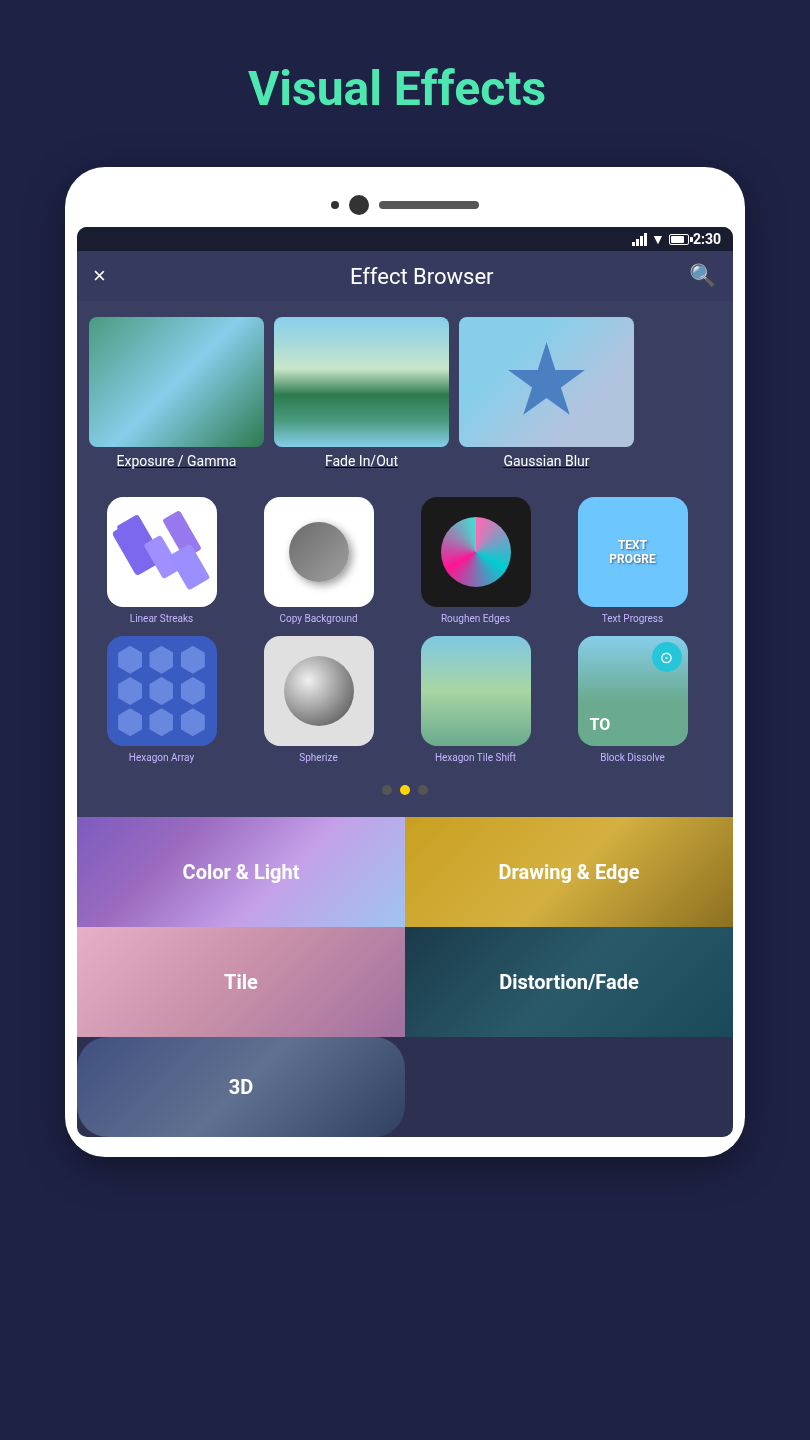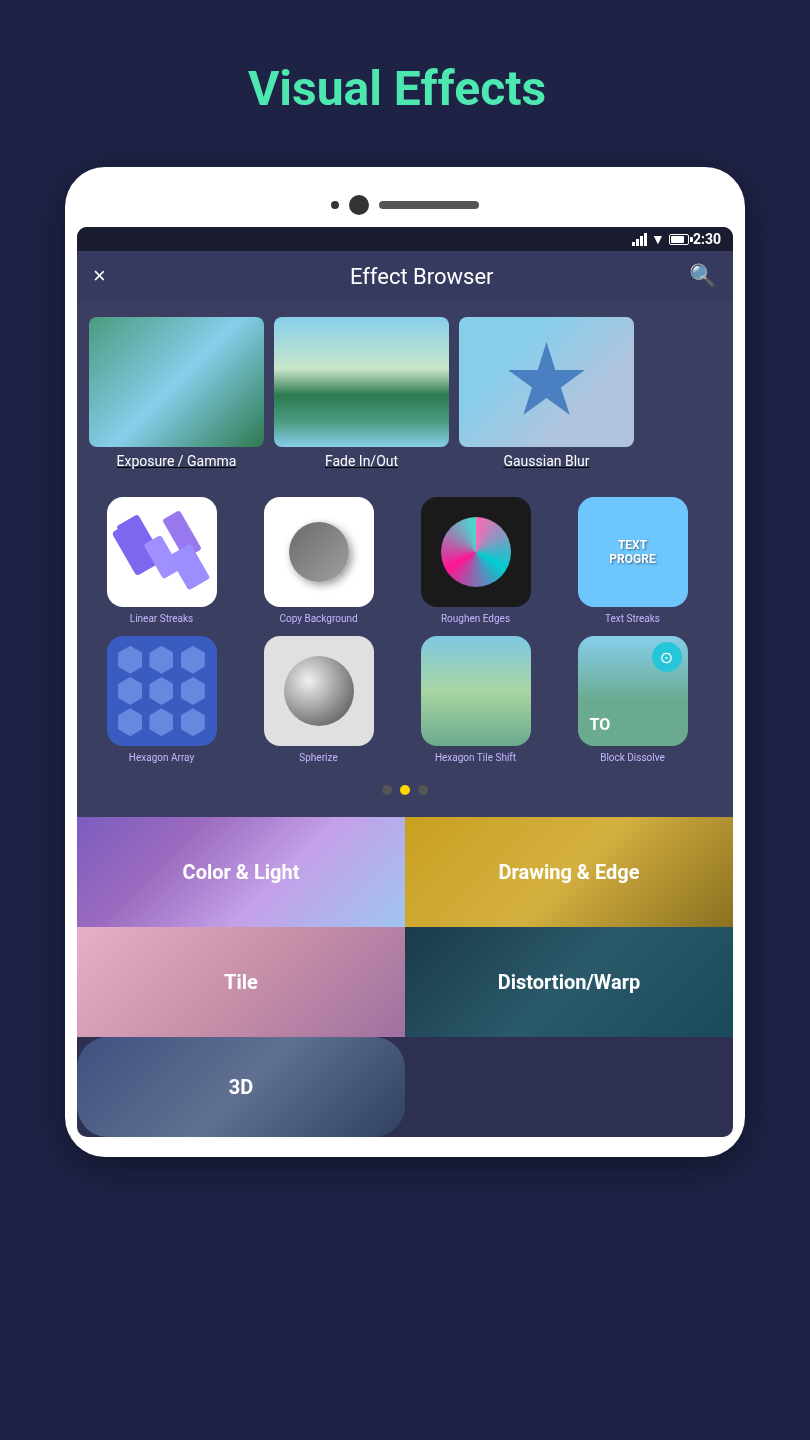--- a/index.html
+++ b/index.html
@@ -546,21 +546,21 @@
           </div>
           <div class="effect-label">Roughen Edges</div>
         </div>
 
         <div class="effect-card">
           <div class="effect-thumb">
             <div class="thumb-text-progress">
               <div class="text-prog-label">TEXT<br>PROGRE</div>
             </div>
           </div>
-          <div class="effect-label">Text Streaks</div>
+          <div class="effect-label">Text Progress</div>
         </div>
       </div>
 
       <div class="effects-row">
 
         <div class="effect-card">
           <div class="effect-thumb">
             <div class="thumb-hexagon-array">
               <div class="hex"></div>
                 <div class="hex"></div>
@@ -614,21 +614,21 @@
       <div class="category-card cat-color-light">
         <div class="category-label">Color &amp; Light</div>
       </div>
       <div class="category-card cat-color-drawing">
         <div class="category-label">Drawing &amp; Edge</div>
       </div>
       <div class="category-card cat-color-blur">
         <div class="category-label">Tile</div>
       </div>
       <div class="category-card cat-color-distortion">
-        <div class="category-label">Distortion/Warp</div>
+        <div class="category-label">Distortion/Fade</div>
       </div>
     </div>
 
     <div class="cat-bottom-row">
       <div class="cat-bottom-card cat-color-3d">
         <div class="cat-bottom-label">3D</div>
       </div>
     </div>
 
   </div>

